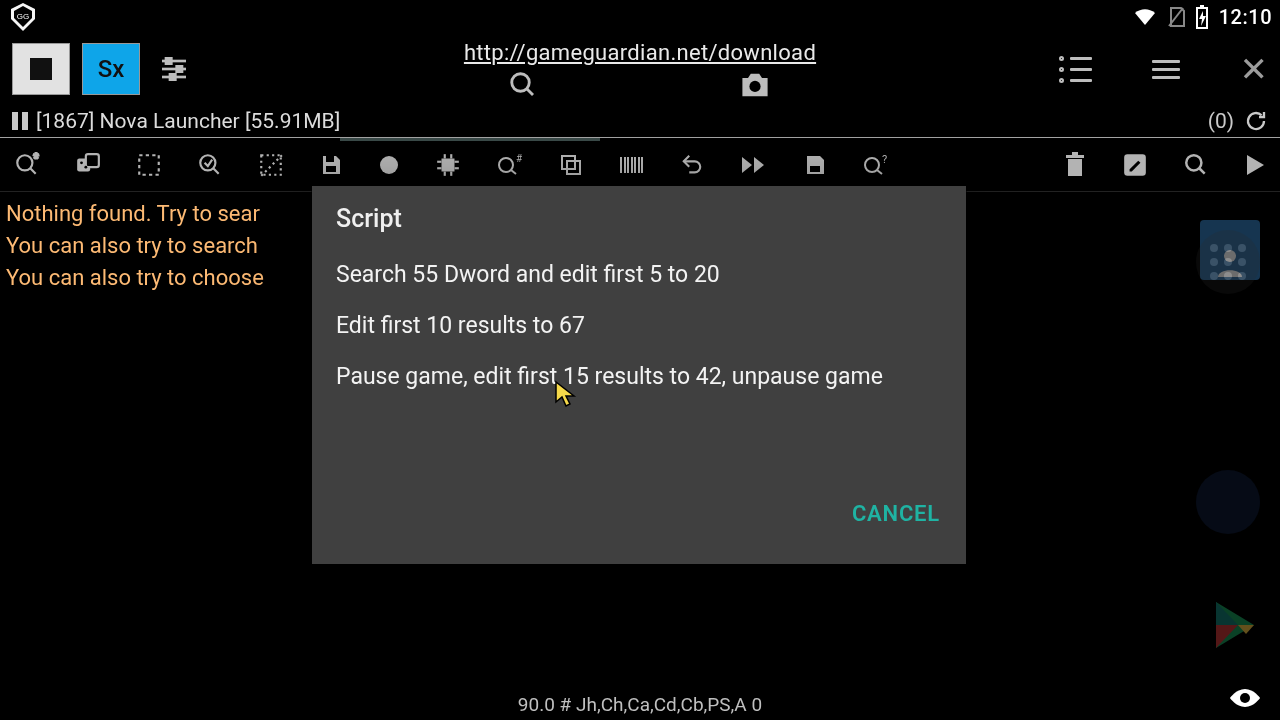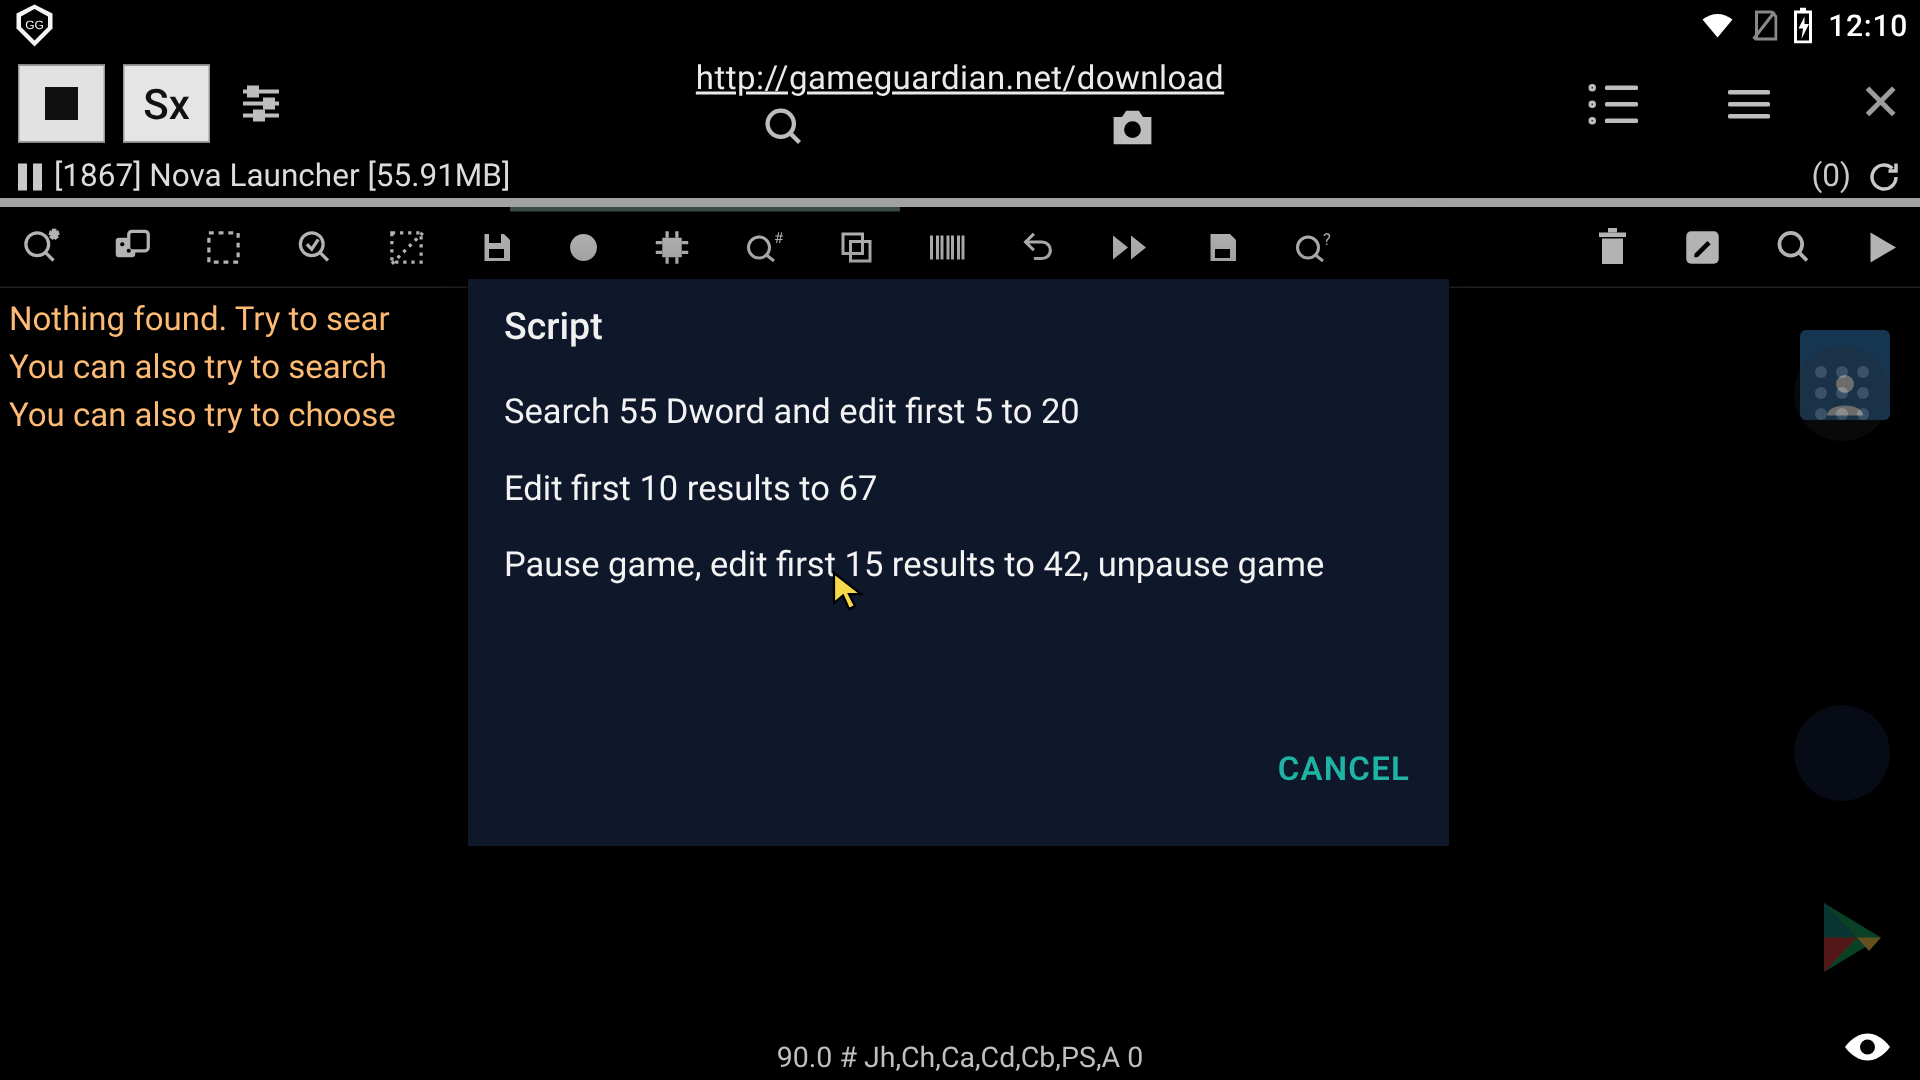--- a/index.html
+++ b/index.html
@@ -43,22 +43,22 @@
     margin: 0 6px;
   }
   .sq-btn.stop {
     background:#e2e2e2;
     position:relative;
   }
   .sq-btn.stop::after {
     content:""; width:22px; height:22px; background:#111;
   }
   .sx-btn {
-    background:#e5e5e5;
-    font-size:28px; font-weight:500; color:#111;
+    background:#0ea5e9;
+    font-size:24px; font-weight:500; color:#111;
   }
   .red-shadow {
     position:absolute; left:18px; top:36px; width:48px; height:48px;
     background: radial-gradient(circle at 60% 40%, #8a2b2b 0%, #5a1c1c 70%, transparent 75%);
     border-radius:10px;
     z-index:-1;
     opacity:.5;
   }
   .sliders-icon { color:#bdbdbd; margin-left:12px; }
   .url {
@@ -86,21 +86,21 @@
   .list-lines i { width:5px; height:5px; border:2px solid #bdbdbd; border-radius:50%; display:inline-block;}
   .list-lines b { width:22px; height:3px; background:#bdbdbd; display:inline-block; border-radius:1px;}
 
   
   .procbar {
     height: 34px;
     display:flex; align-items:center;
     padding: 0 12px;
     color:#dcdcdc;
     font-size:21px;
-    border-bottom:6px solid #a3a3a3;
+    border-bottom:1px solid #a3a3a3;
   }
   .pause-tiny {
     display:inline-flex; gap:4px; margin-right:8px;
   }
   .pause-tiny span { width:6px; height:18px; background:#c9c9c9; display:inline-block;}
   .procbar .rcount { margin-left:auto; color:#c9c9c9; }
   .refresh { margin-left:10px; }
 
   
   .toolbar {
@@ -127,21 +127,21 @@
   }
   .eye {
     position:absolute; right:18px; bottom:10px; color:#fff;
   }
 
   
   .dialog {
     position:absolute;
     left:312px; top:186px;
     width:654px; height:378px;
-    background:#0f172a;
+    background:#404040;
     box-shadow: 0 24px 60px rgba(0,0,0,.8), 0 0 0 1px rgba(0,0,0,.5);
     color:#eee;
     padding: 18px 24px 16px 24px;
   }
   .dialog .title { font-size:25px; font-weight:500; margin-bottom:28px; color:#f0f0f0;}
   .dialog .item { font-size:23px; margin: 24px 0; color:#f3f3f3;}
   .dialog .actions { position:absolute; right:26px; bottom:38px; }
   .dialog .cancel { color:#1fb3a3; font-size:22px; font-weight:600; letter-spacing:.8px; cursor:pointer; }
 
   

